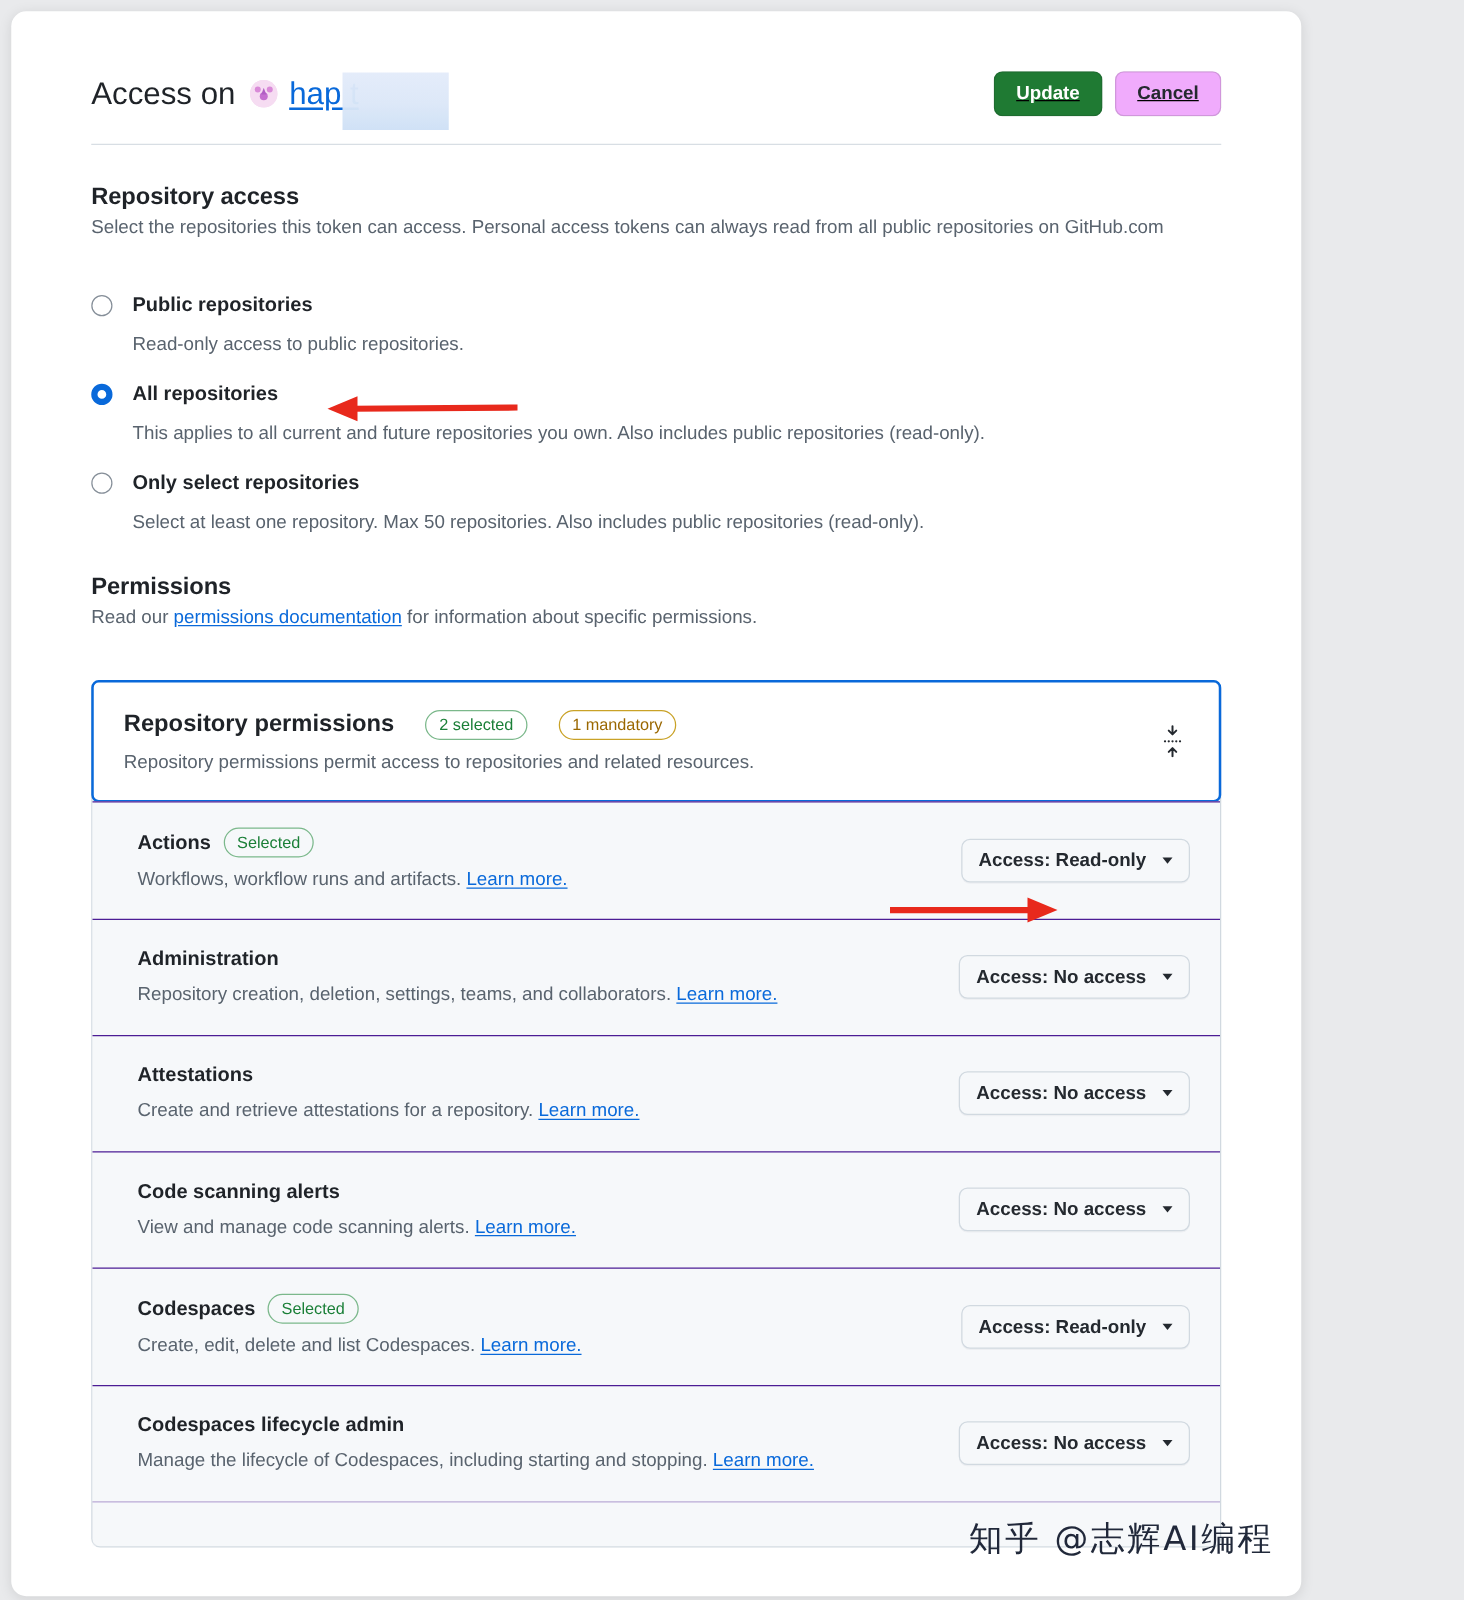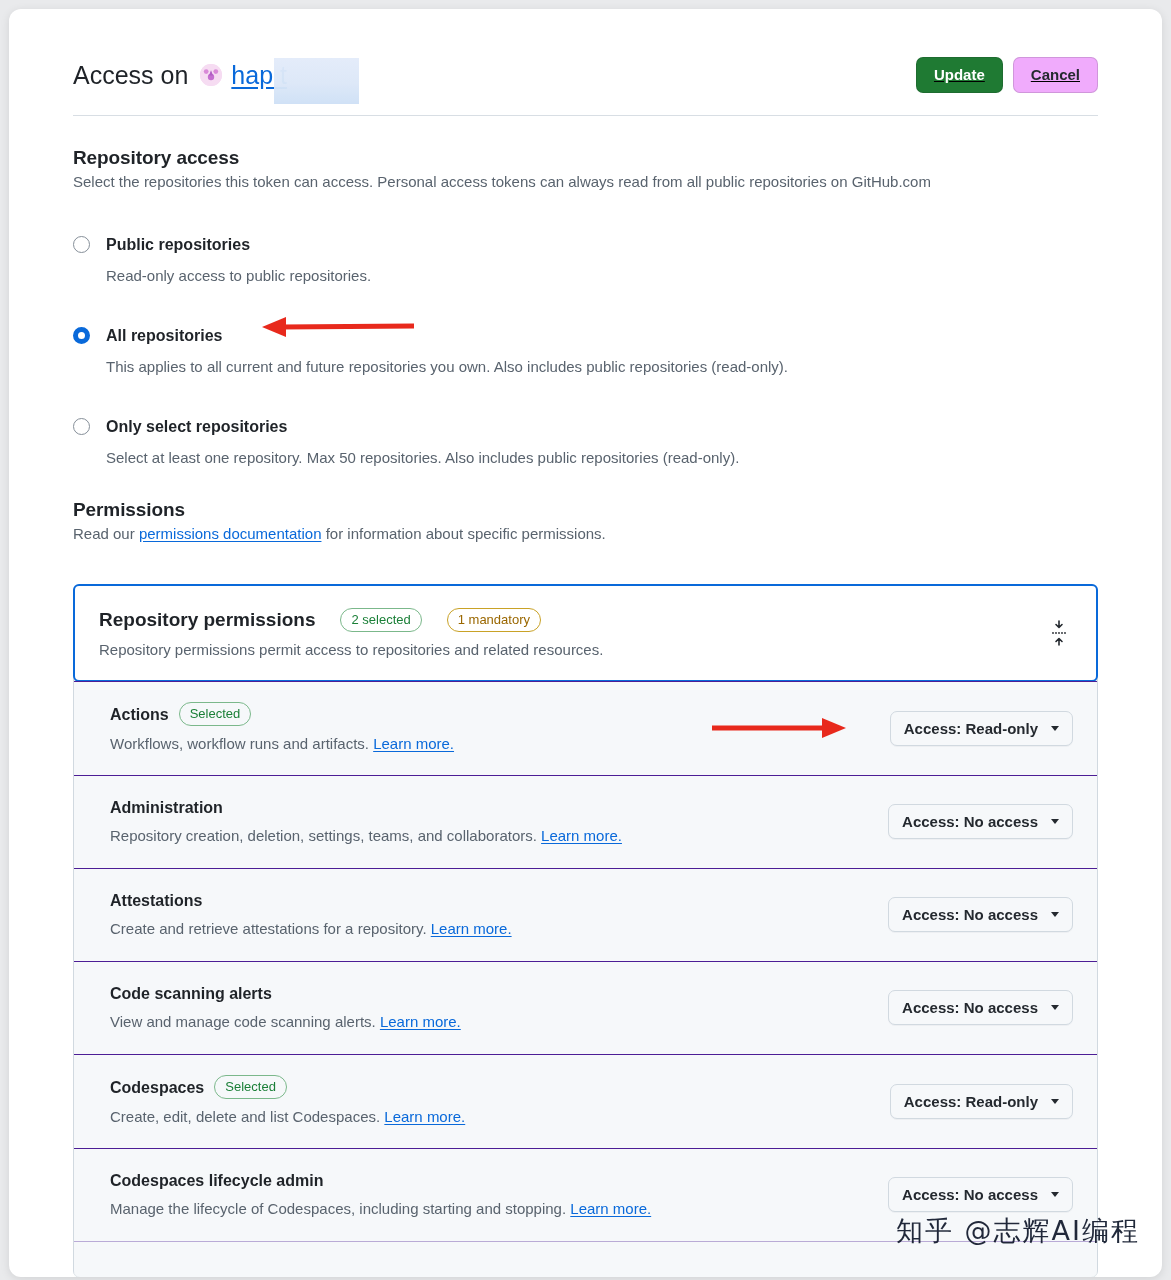--- a/index.html
+++ b/index.html
@@ -17,21 +17,21 @@
     width: 1171px;
     height: 1280px;
     background: #e9eaec;
     overflow: hidden;
   }
 
   .card {
     position: absolute;
     left: 9px;
     top: 9px;
-    width: 1153px;
+    width: 1032px;
     height: 1268px;
     background: #ffffff;
     border-radius: 12px;
     box-shadow: 0 2px 10px rgba(0,0,0,.10);
     overflow: hidden;
   }
 
   .inner {
     position: relative;
     padding: 0 64px;
@@ -126,21 +126,21 @@
   }
   .section-desc a {
     color: #0969da;
     text-decoration: underline;
     text-underline-offset: 2px;
   }
 
   
   .radio-list { margin-top: 42px; }
   .radio-row { position: relative; padding-left: 33px; }
-  .radio-row + .radio-row { margin-top: 39px; }
+  .radio-row + .radio-row { margin-top: 19px; }
 
   .radio-mark {
     position: absolute;
     left: 0;
     top: 2px;
     width: 17px; height: 17px;
     border-radius: 50%;
     border: 1.6px solid #868f99;
     background: #fff;
   }

